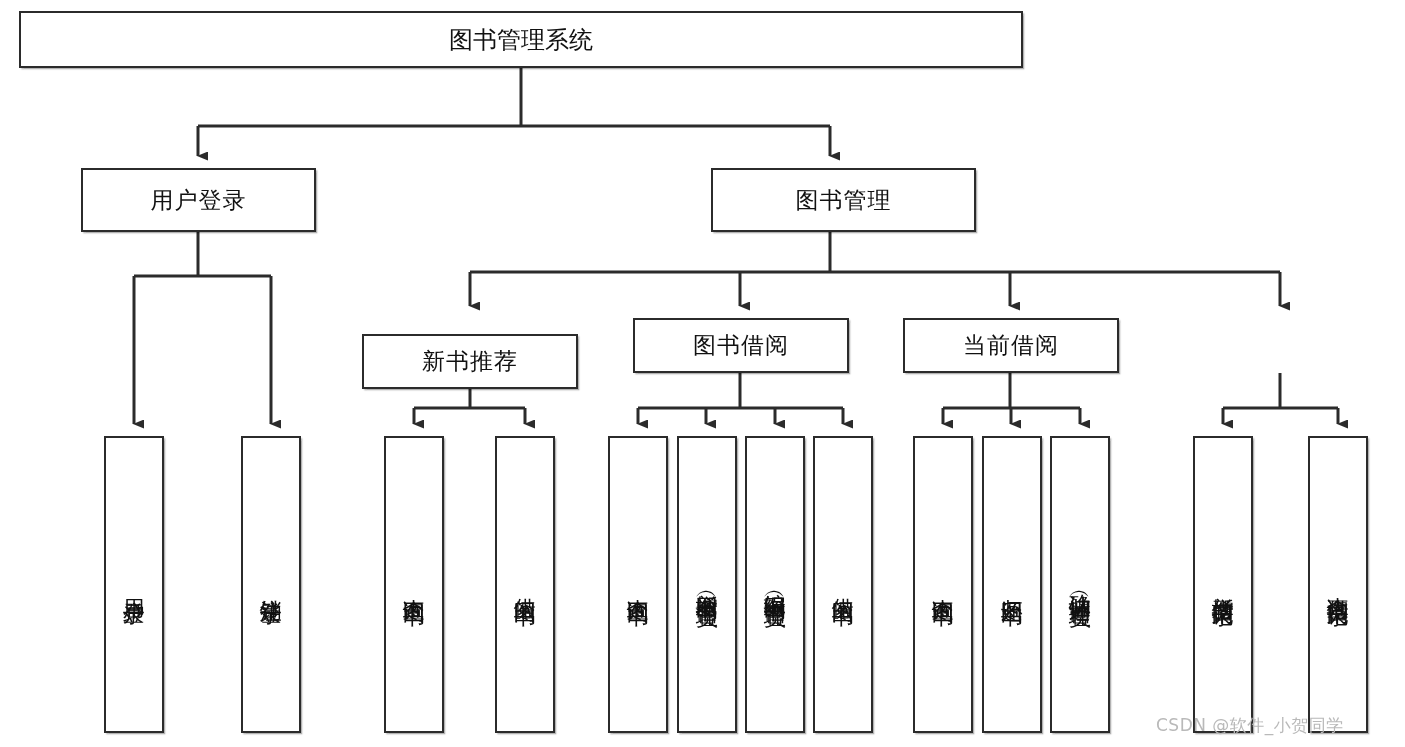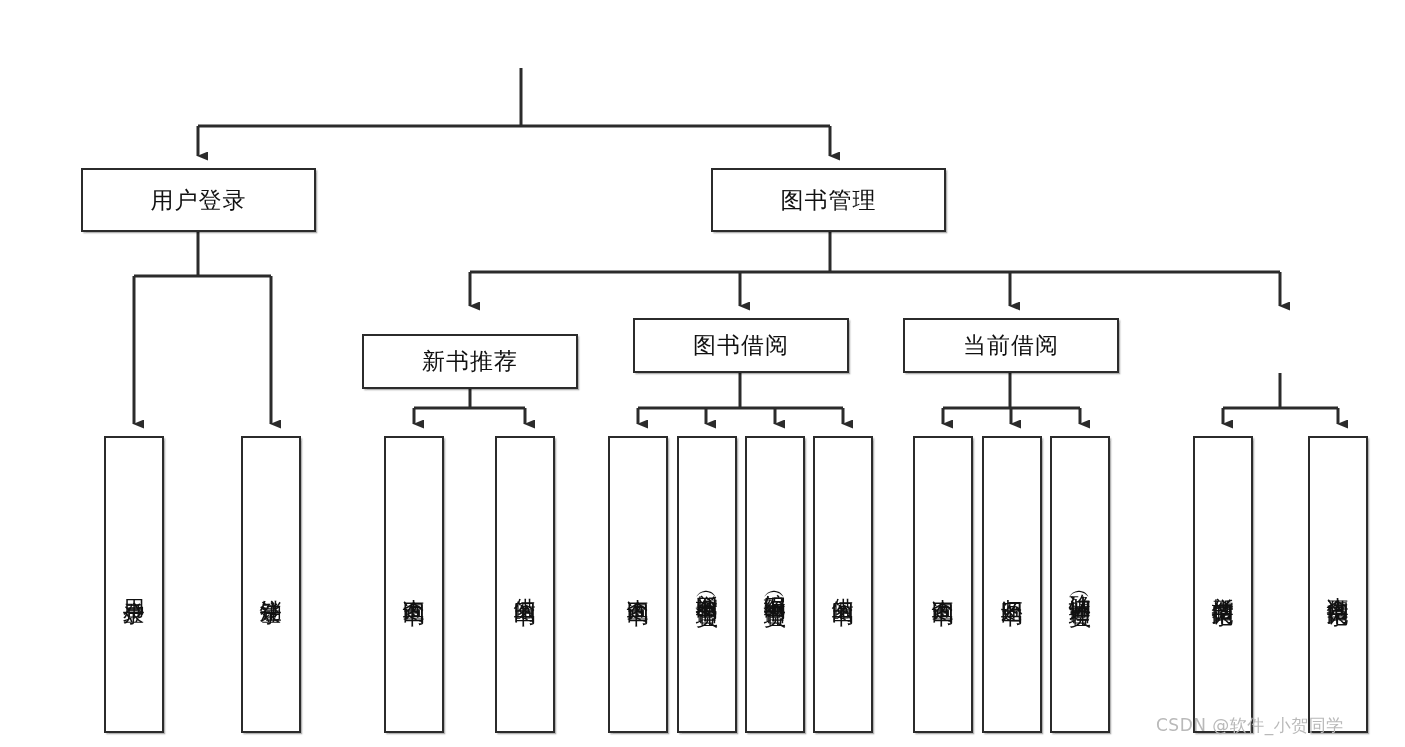--- a/index.html
+++ b/index.html
@@ -94,25 +94,28 @@
       <path d="M1011,408 L1011,424" marker-end="url(#arrowhead)"></path>
       <path d="M1080,408 L1080,424" marker-end="url(#arrowhead)"></path>
 
       <path d="M1280,373 L1280,408"></path>
       <path d="M1223,408 L1338,408"></path>
       <path d="M1223,408 L1223,424" marker-end="url(#arrowhead)"></path>
       <path d="M1338,408 L1338,424" marker-end="url(#arrowhead)"></path>
     </g>
   </svg>
 
+  <div class="node-box title" style="left:19px;top:11px;width:1004px;height:57px;">
+    <span class="node-label">图书管理系统</span>
+  </div>
 
   <div class="node-box horizontal" style="left:81px;top:168px;width:235px;height:64px;">
     <span class="node-label">用户登录</span>
   </div>
-  <div class="node-box horizontal" style="left:711px;top:168px;width:235px;height:64px;">
+  <div class="node-box horizontal" style="left:711px;top:168px;width:265px;height:64px;">
     <span class="node-label">图书管理</span>
   </div>
 
   <div class="node-box horizontal" style="left:362px;top:334px;width:216px;height:55px;">
     <span class="node-label">新书推荐</span>
   </div>
   <div class="node-box horizontal" style="left:903px;top:318px;width:216px;height:55px;">
     <span class="node-label">当前借阅</span>
   </div>
   <div class="node-box horizontal" style="left:633px;top:318px;width:216px;height:55px;">

